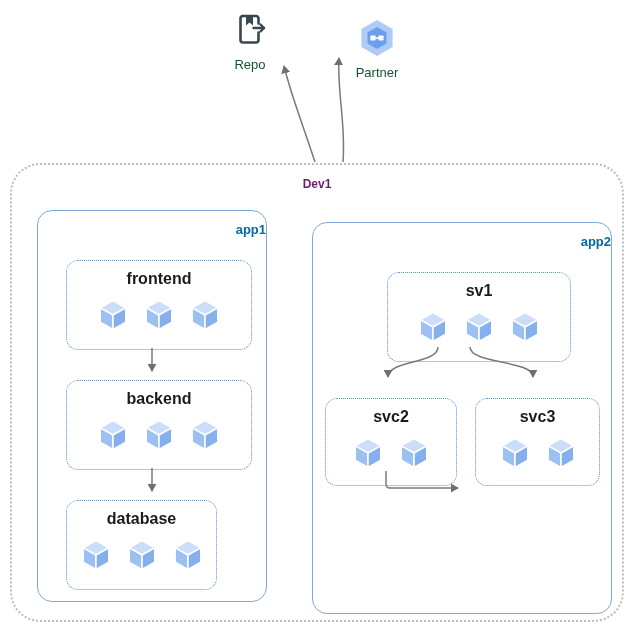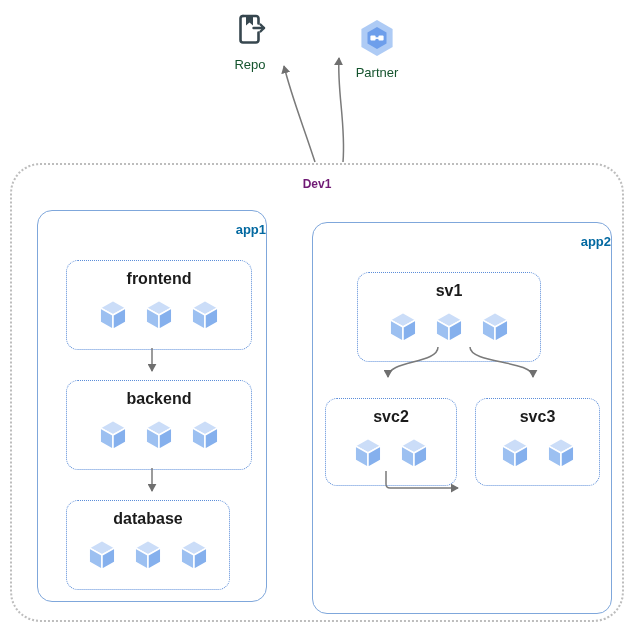--- a/index.html
+++ b/index.html
@@ -29,22 +29,22 @@
   #app1{left:25px;top:45px;width:230px;height:392px;}
   #app2{left:300px;top:45px;width:300px;height:392px;margin-top:12px;}
   .app-title{margin-top:11px;text-align:right;font-size:13px;font-weight:bold;color:#0369a1;}
   
   .group-box{
     position:absolute;border:1.6px dotted #5b8dd9;border-radius:12px;
     background:#ffffff;box-sizing:border-box;
   }
   #g-frontend{left:28px;top:49px;width:186px;height:90px;}
   #g-backend{left:28px;top:169px;width:186px;height:90px;}
-  #g-database{left:28px;top:289px;width:164px;height:90px;}
-  #g-sv1{left:44px;top:49px;width:184px;height:90px;}
+  #g-database{left:28px;top:289px;width:151px;height:90px;}
+  #g-sv1{left:74px;top:49px;width:184px;height:90px;}
   #g-svc2{left:12px;top:175px;width:132px;height:88px;}
   #g-svc3{left:162px;top:175px;width:125px;height:88px;}
   #g-svc4{left:56px;top:284px;width:231px;height:88px;}
   .group-label{margin-top:9px;text-align:center;font-size:16px;font-weight:bold;color:#1b1b1b;}
   .pods{display:flex;justify-content:center;align-items:center;gap:12px;margin-top:10px;}
   .pod{display:block;}
   
   .arrows{position:absolute;left:0;top:0;pointer-events:none;z-index:5;}
 </style>
 </head>

